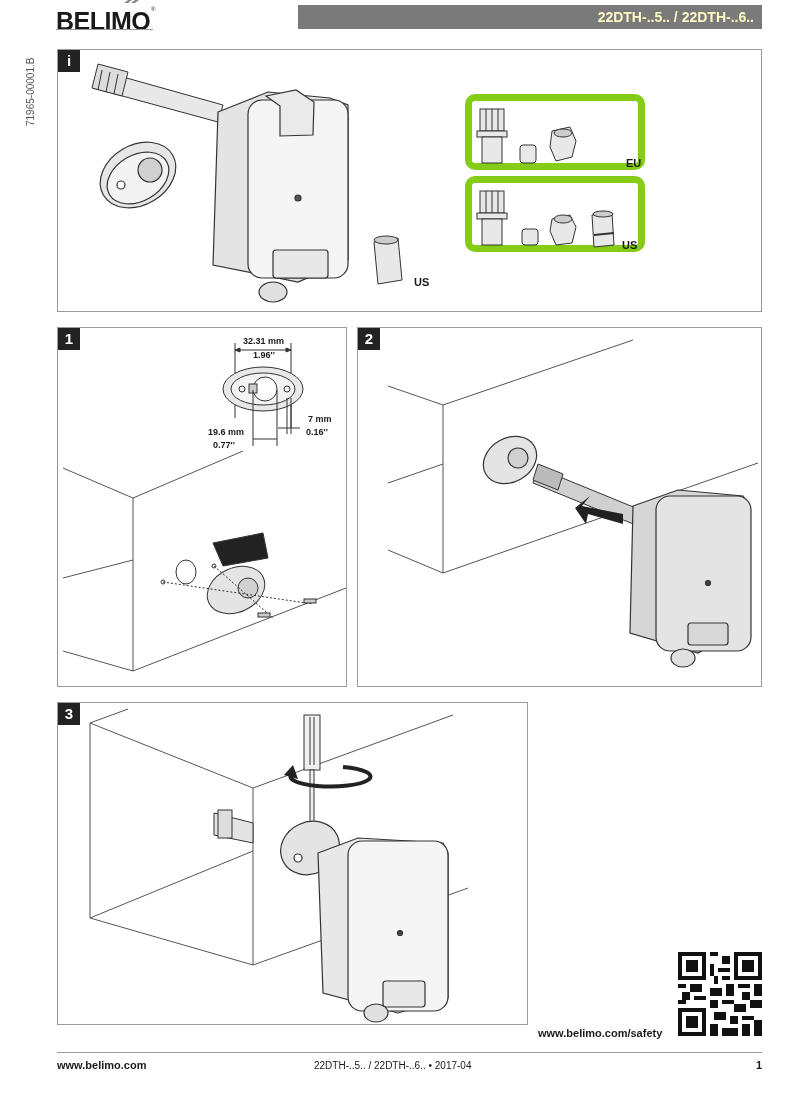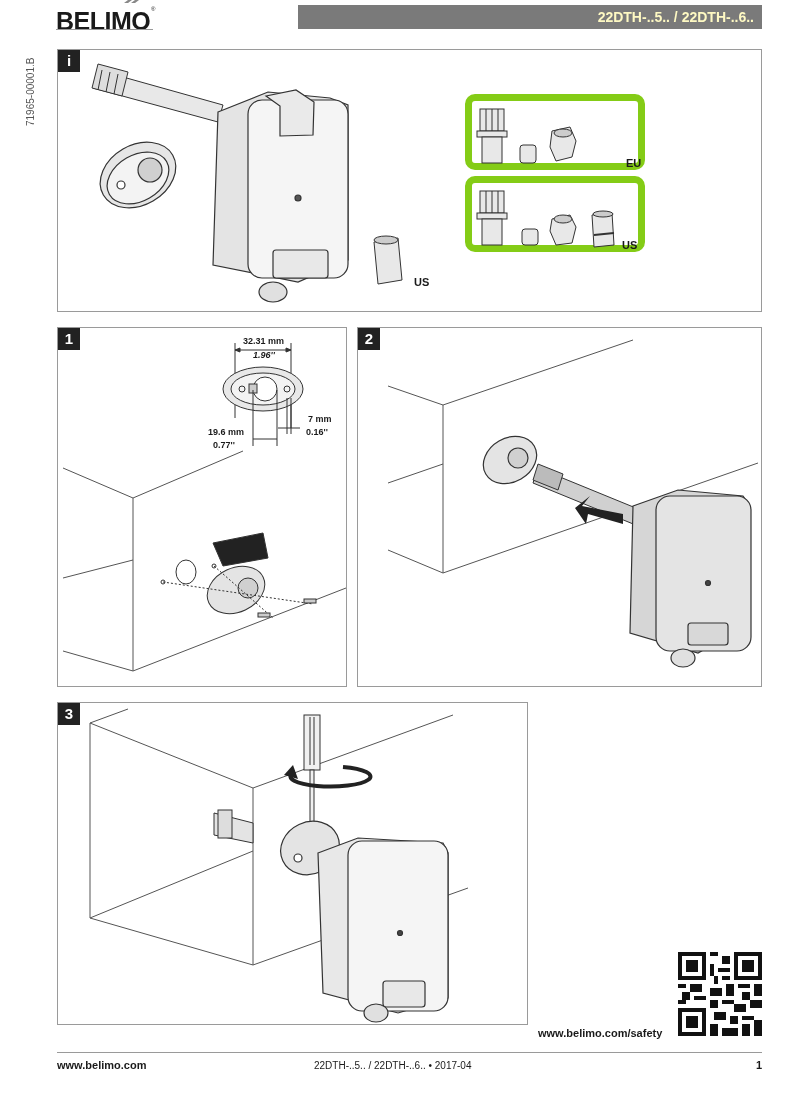--- a/index.html
+++ b/index.html
@@ -172,21 +172,21 @@
       <circle cx="105" cy="254" r="2" fill="#fff"></circle>
         <circle cx="156" cy="238" r="2" fill="#fff"></circle>
       <line x1="105" y1="254" x2="255" y2="276" stroke-dasharray="2 2" fill="none"></line>
       <line x1="156" y1="238" x2="215" y2="290" stroke-dasharray="2 2" fill="none"></line>
       <rect x="246" y="271" width="12" height="4" fill="#ccc"></rect>
       <rect x="200" y="285" width="12" height="4" fill="#ccc"></rect>
     </g>
   </svg>
   <div class="panel-badge">1</div>
   <span class="dim-label" style="left:185px; top:8px;">32.31 mm</span>
-  <span class="dim-label" style="left:195px; top:22px;font-style:italic;">1.96''</span>
+  <span class="dim-label" style="left:195px; top:22px;">1.96''</span>
   <span class="dim-label" style="left:150px; top:99px;">19.6 mm</span>
   <span class="dim-label" style="left:155px; top:112px;">0.77''</span>
   <span class="dim-label" style="left:250px; top:86px;">7 mm</span>
   <span class="dim-label" style="left:248px; top:99px;">0.16''</span>
 </div>
 
 <div class="panel" id="panel-2">
   <svg width="405" height="360">
     <g stroke="#555" stroke-width="1" fill="none">
       <line x1="30" y1="58" x2="85" y2="77"></line>

